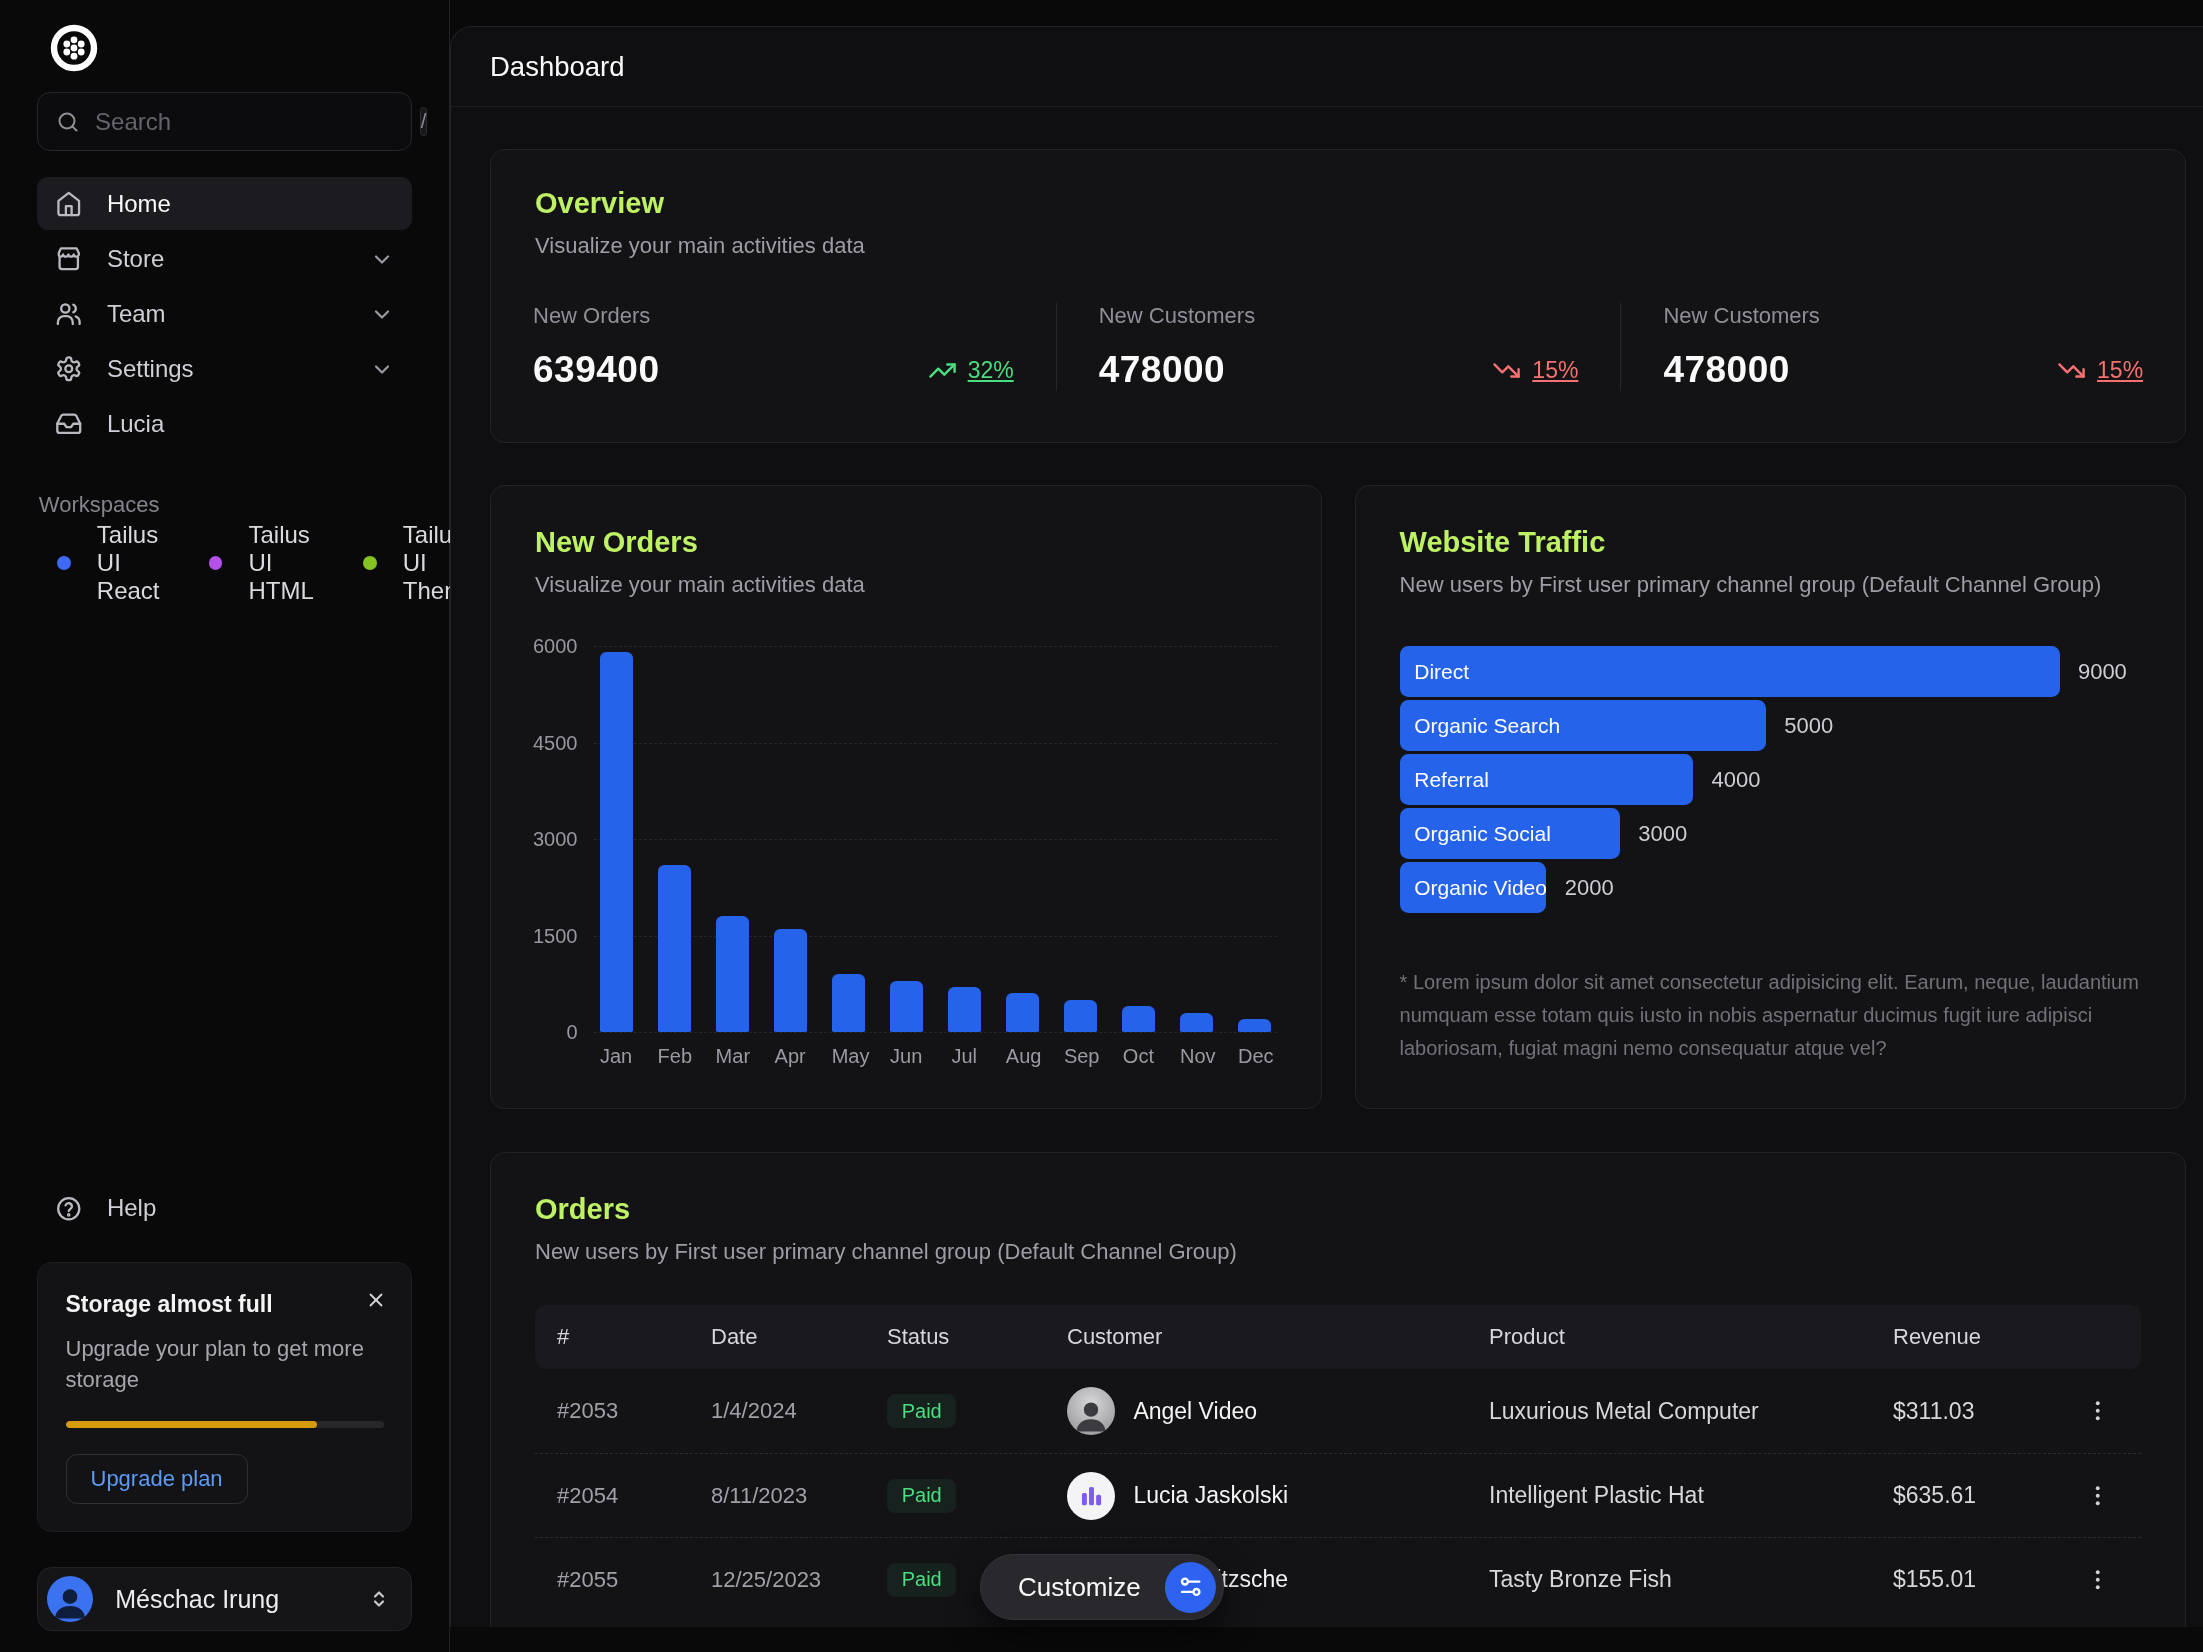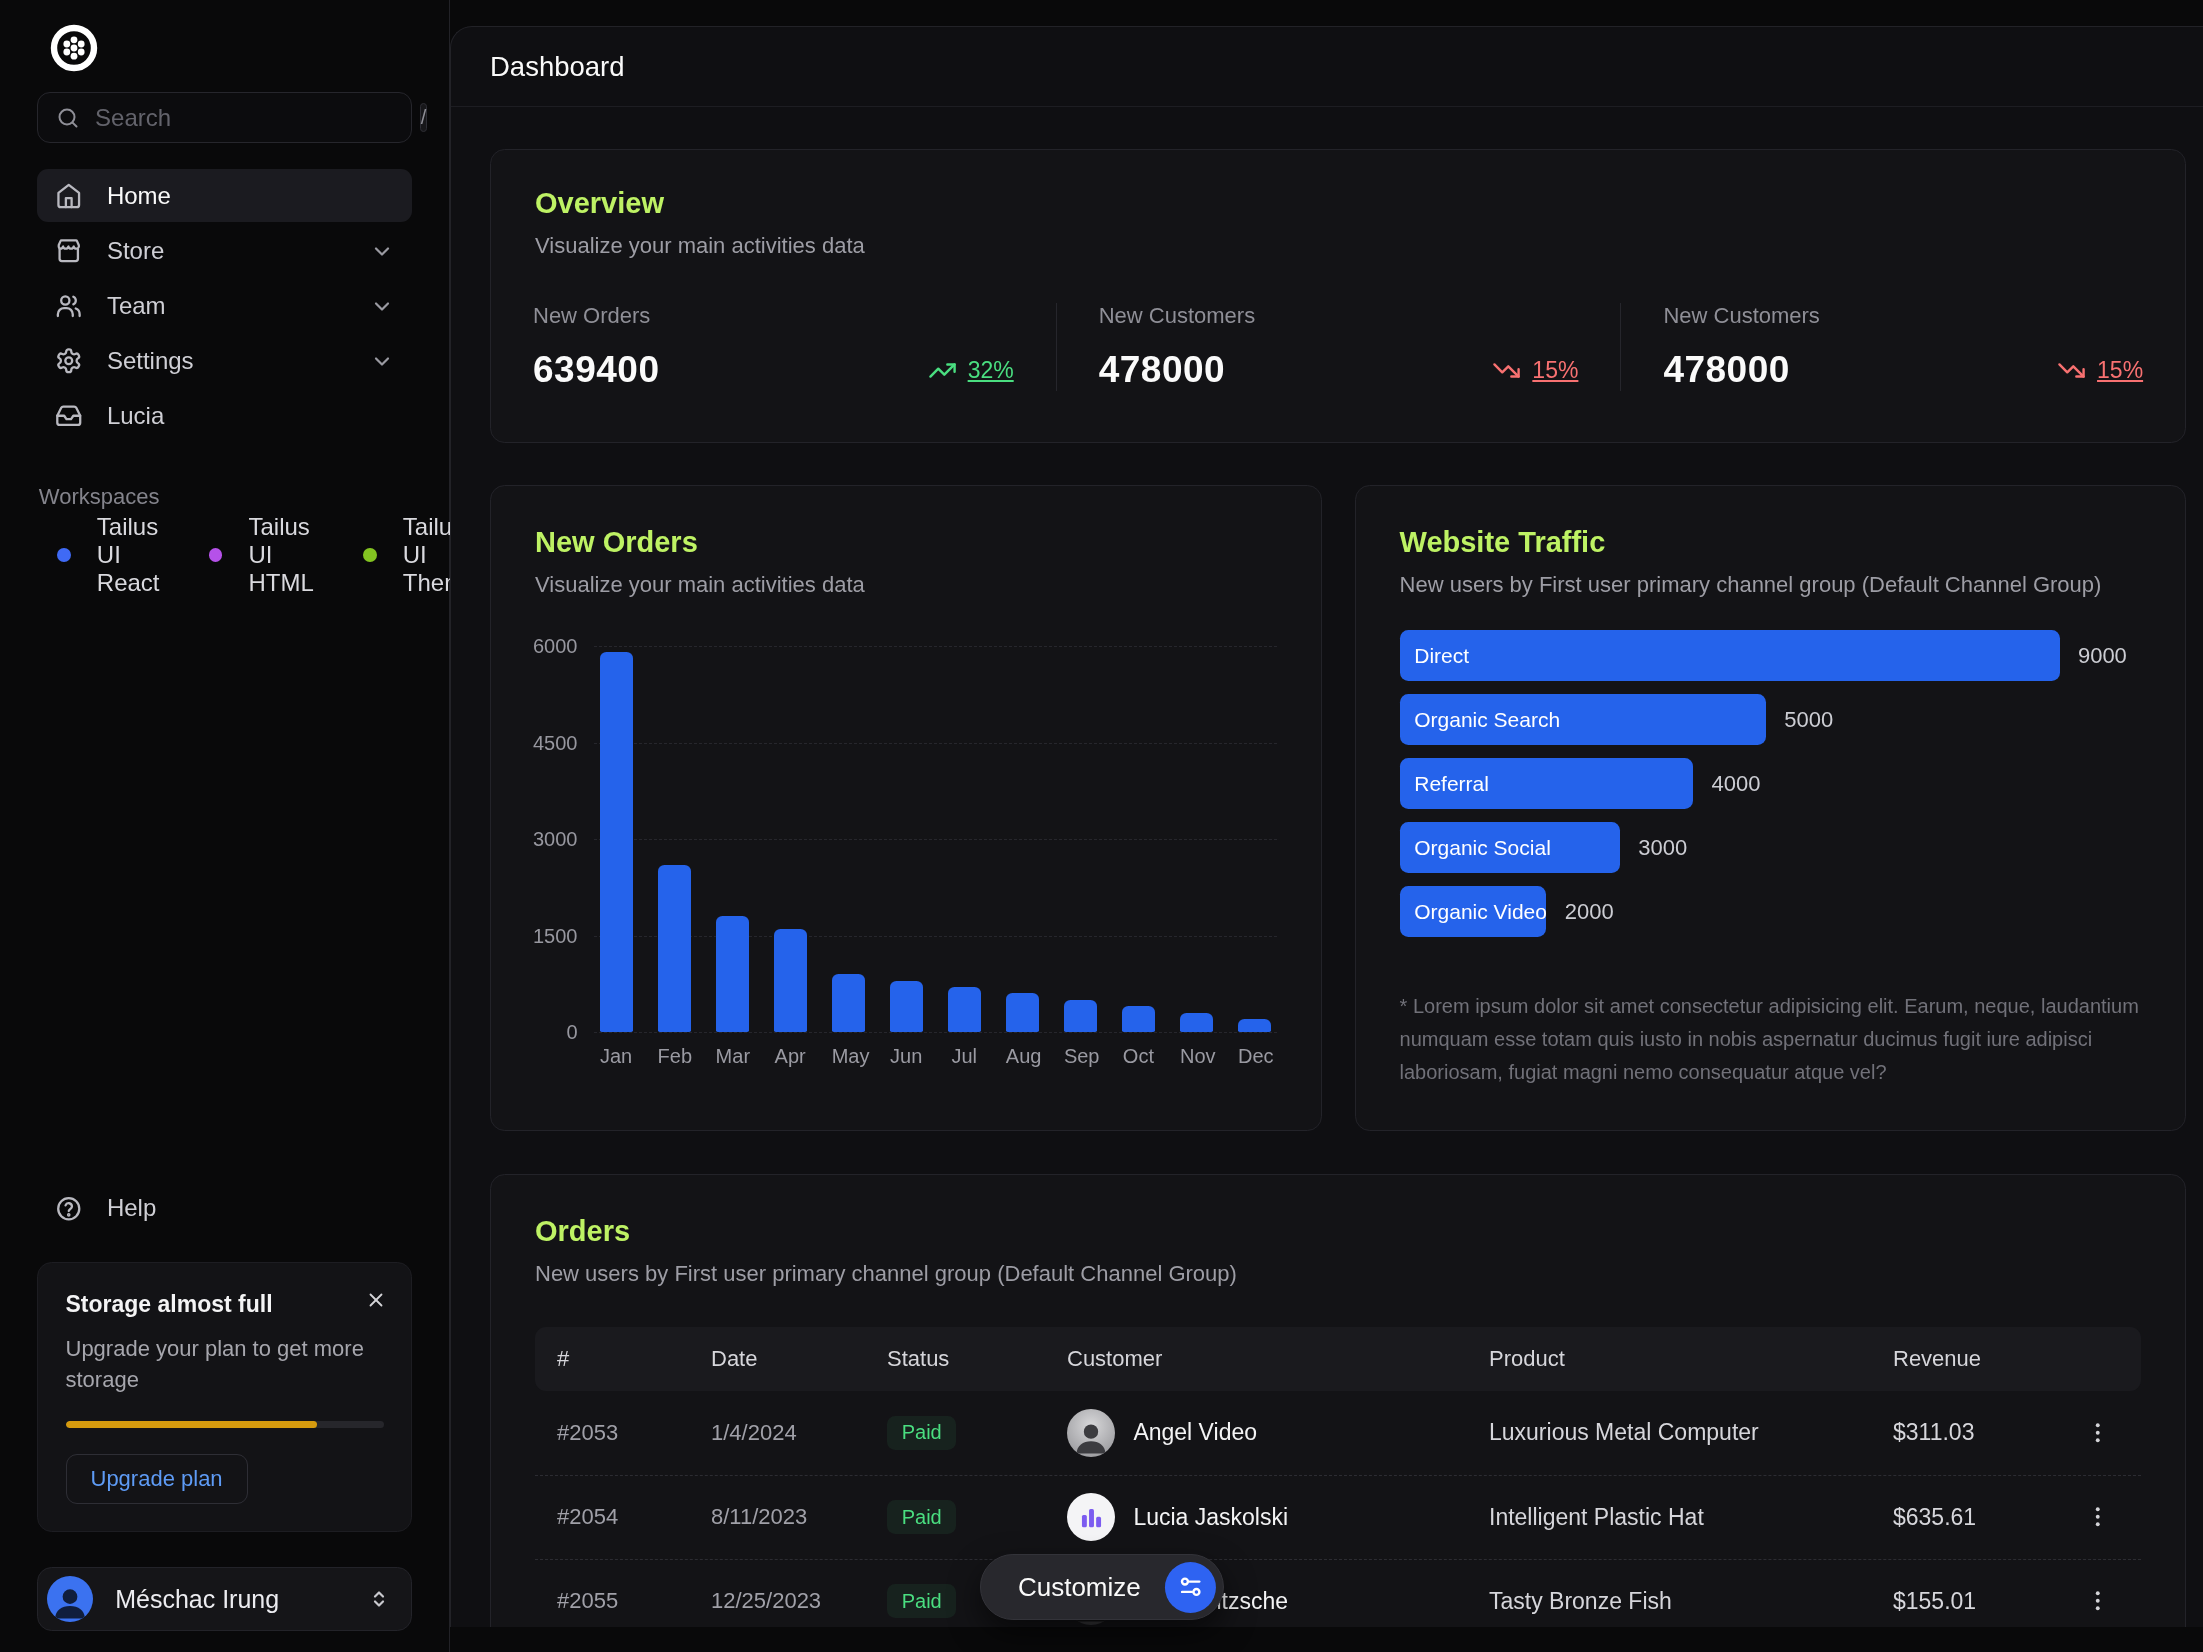--- a/index.html
+++ b/index.html
@@ -12,21 +12,21 @@
   svg { display:block; }
 
   
   .sidebar {
     width:450px; flex:none; height:100%; background:#09090a;
     border-right:0.9px solid #222227; display:flex; flex-direction:column;
     padding:24px 37px 22px 37px;
   }
   .logo { margin-left:13px; width:48px; height:48px; }
   .searchbox {
-    margin-top:20px; height:51px; border:0.9px solid #26262c; border-radius:13px;
+    margin-top:20px; height:59px; border:0.9px solid #26262c; border-radius:13px;
     display:flex; align-items:center; padding:0 13px 0 18.4px; gap:14.7px; background:#0c0c0e;
   }
   .searchbox input {
     flex:1; background:transparent; border:none; outline:none; color:#e4e4e7;
     font-size:24px; font-family:inherit;
   }
   .searchbox input::placeholder { color:#63636b; }
   .kbd {
     width:35px; height:29px; border:0.9px solid #2e2e35; border-radius:7.3px; background:#17171a;
     color:#8f8f97; font-size:20px; display:flex; align-items:center; justify-content:center;
@@ -110,21 +110,21 @@
   .vc-ylab { position:absolute; right:16.5px; transform:translateY(-50%); font-size:20px; color:#97979f; }
   .vc-plot { flex:1; position:relative; height:386px; }
   .gridline { position:absolute; left:0; right:0; border-top:0.9px dashed #26262c; }
   .bars { position:absolute; inset:0; display:flex; align-items:flex-end; justify-content:space-between; padding:0 5.5px; }
   .bar-col { width:33px; display:flex; align-items:flex-end; justify-content:center; height:100%; }
   .vbar { width:33px; border-radius:6.4px 6.4px 1.8px 1.8px; }
   .months { display:flex; justify-content:space-between; padding:0 5.5px; margin-left:59px; margin-top:13px; }
   .month { width:33px; text-align:center; font-size:20px; color:#9a9aa2; }
 
   
-  .hbars { margin-top:32px; display:flex; flex-direction:column; gap:13px; }
+  .hbars { margin-top:48px; display:flex; flex-direction:column; gap:3px; }
   .hrow { display:flex; align-items:center; gap:18.4px; }
   .hbar {
     height:51px; border-radius:8.3px; display:flex; align-items:center; padding-left:14.7px;
     color:#fff; font-size:21px; flex:none; white-space:nowrap; overflow:hidden;
   }
   .hval { font-size:22px; color:#cccdd3; }
   .footnote { margin-top:53px; font-size:20px; line-height:1.66; color:#717179; }
 
   
   .orders { margin-top:43px; padding:40px 44px 44px 44px; }

